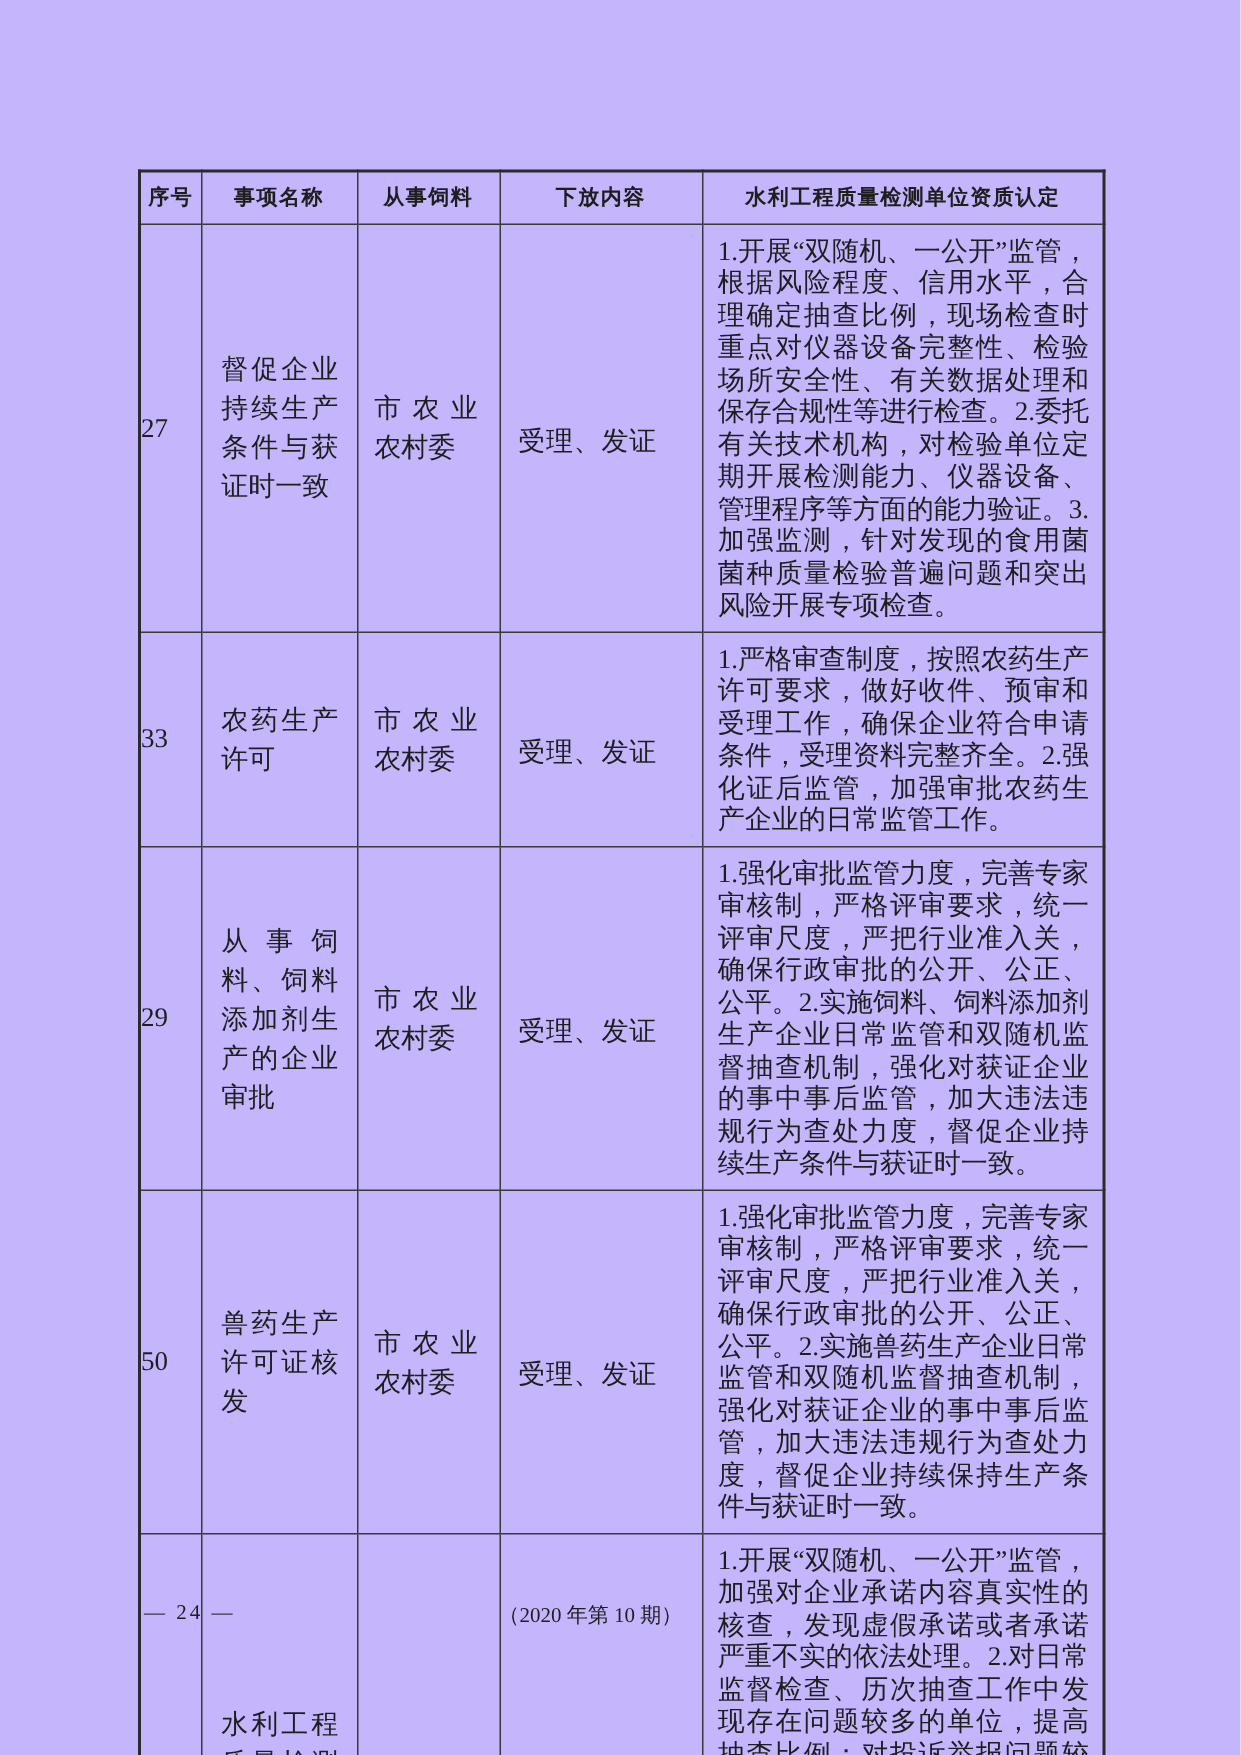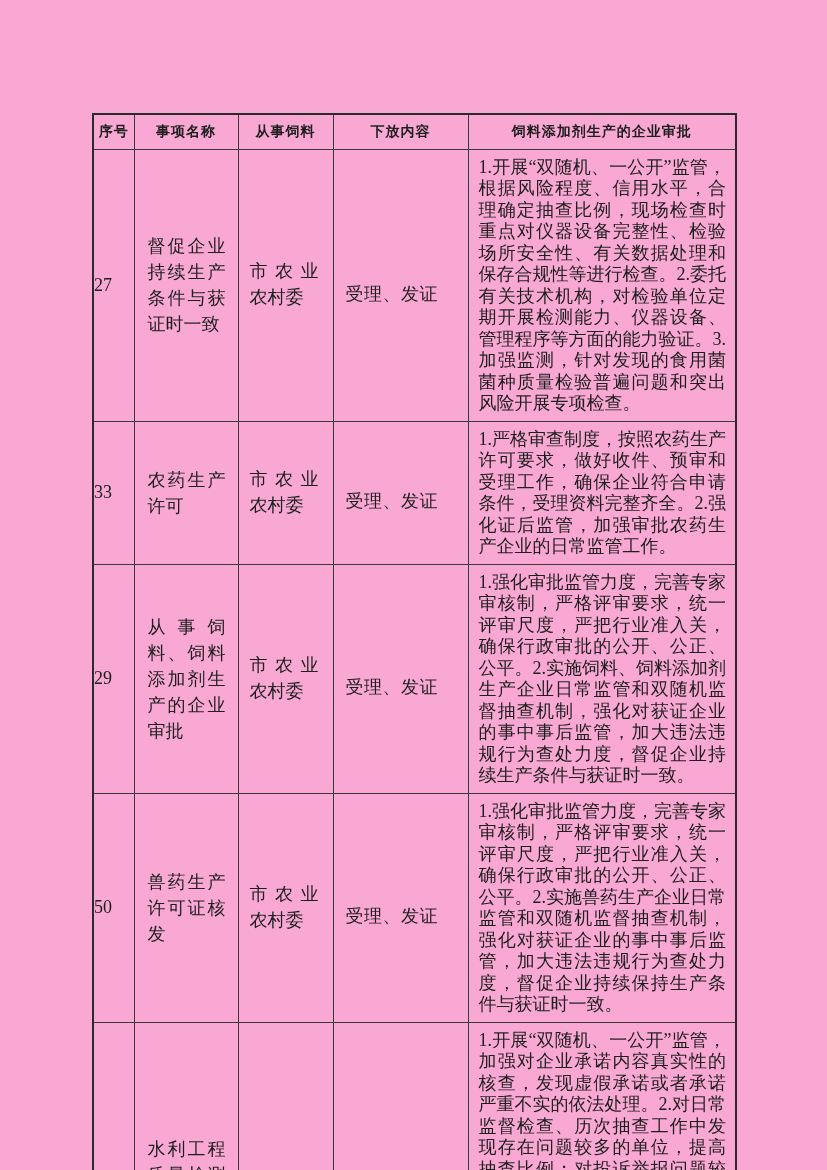--- a/index.html
+++ b/index.html
@@ -5,21 +5,21 @@
   * { margin: 0; padding: 0; box-sizing: border-box; }
   html, body {
     width: 827px; height: 1170px;
     background: #ffffff;
     font-family: "Liberation Serif", "DejaVu Serif", serif;
     color: #1e1e1e;
   }
   .page {
     position: relative;
     width: 827px; height: 1170px;
-    background: #f9a8d4;
+    background: #c4b5fd;
     overflow: hidden;
   }
   table.gov-table {
     position: absolute;
     left: 92px; top: 113px;
     width: 643px;
     border-collapse: collapse;
     table-layout: fixed;
     border: 2px solid #2b2b2b;
   }
@@ -41,21 +41,20 @@
     text-align: justify;
     text-align-last: left;
     padding: 6px 12px 6px 13px;
     line-height: 26px;
   }
   td.c-dept {
     text-align: justify;
     text-align-last: left;
     padding: 6px 14px 6px 11px;
     line-height: 26px;
-    font-family: Liberation Mono, monospace;
   }
   td.c-content {
     text-align: left;
     padding: 23px 8px 6px 12px;
     letter-spacing: 0.5px;
     margin-left: 20px;
   }
   td.c-measures {
     vertical-align: top;
     text-align: justify;
@@ -94,21 +93,21 @@
       <col style="width:95px">
       <col style="width:135px">
       <col style="width:268px">
     </colgroup>
     <thead>
       <tr>
         <th>序号</th>
         <th>事项名称</th>
         <th>从事饲料</th>
         <th>下放内容</th>
-        <th>饲料添加剂生产的企业审批</th>
+        <th>水利工程质量检测单位资质认定</th>
       </tr>
     </thead>
     <tbody>
       <tr style="height:197px">
         <td class="c-no">27</td>
         <td class="c-name">督促企业持续生产条件与获证时一致</td>
         <td class="c-dept">市农业农村委</td>
         <td class="c-content">受理、发证</td>
         <td class="c-measures">1.开展“双随机、一公开”监管，根据风险程度、信用水平，合理确定抽查比例，现场检查时重点对仪器设备完整性、检验场所安全性、有关数据处理和保存合规性等进行检查。2.委托有关技术机构，对检验单位定期开展检测能力、仪器设备、管理程序等方面的能力验证。3.加强监测，针对发现的食用菌菌种质量检验普遍问题和突出风险开展专项检查。</td>
       </tr>
@@ -136,14 +135,18 @@
       <tr style="height:250px">
         <td class="c-no">31</td>
         <td class="c-name">水利工程质量检测单位资质认定（乙级）</td>
         <td class="c-dept">市水务局</td>
         <td class="c-content">受理、审批、发证</td>
         <td class="c-measures">1.开展“双随机、一公开”监管，加强对企业承诺内容真实性的核查，发现虚假承诺或者承诺严重不实的依法处理。2.对日常监督检查、历次抽查工作中发现存在问题较多的单位，提高抽查比例；对投诉举报问题较多、信用较差的单位实施重点监管，进行指定检查。3.加强信用监管，把信用评价记入水利工程质量检测单位诚信档案，并向社会公布检测单位（乙级）信用状况，存在严重失信行为的单位列入失信黑名单，对失信主体加大抽查比例并开展联合惩戒。</td>
       </tr>
     </tbody>
   </table>
 
+  <div class="footer">
+    <span class="page-num">—  24  —</span>
+    <span class="issue">（2020 年第 10 期）</span>
+  </div>
 
 </div>
 
 </body></html>

